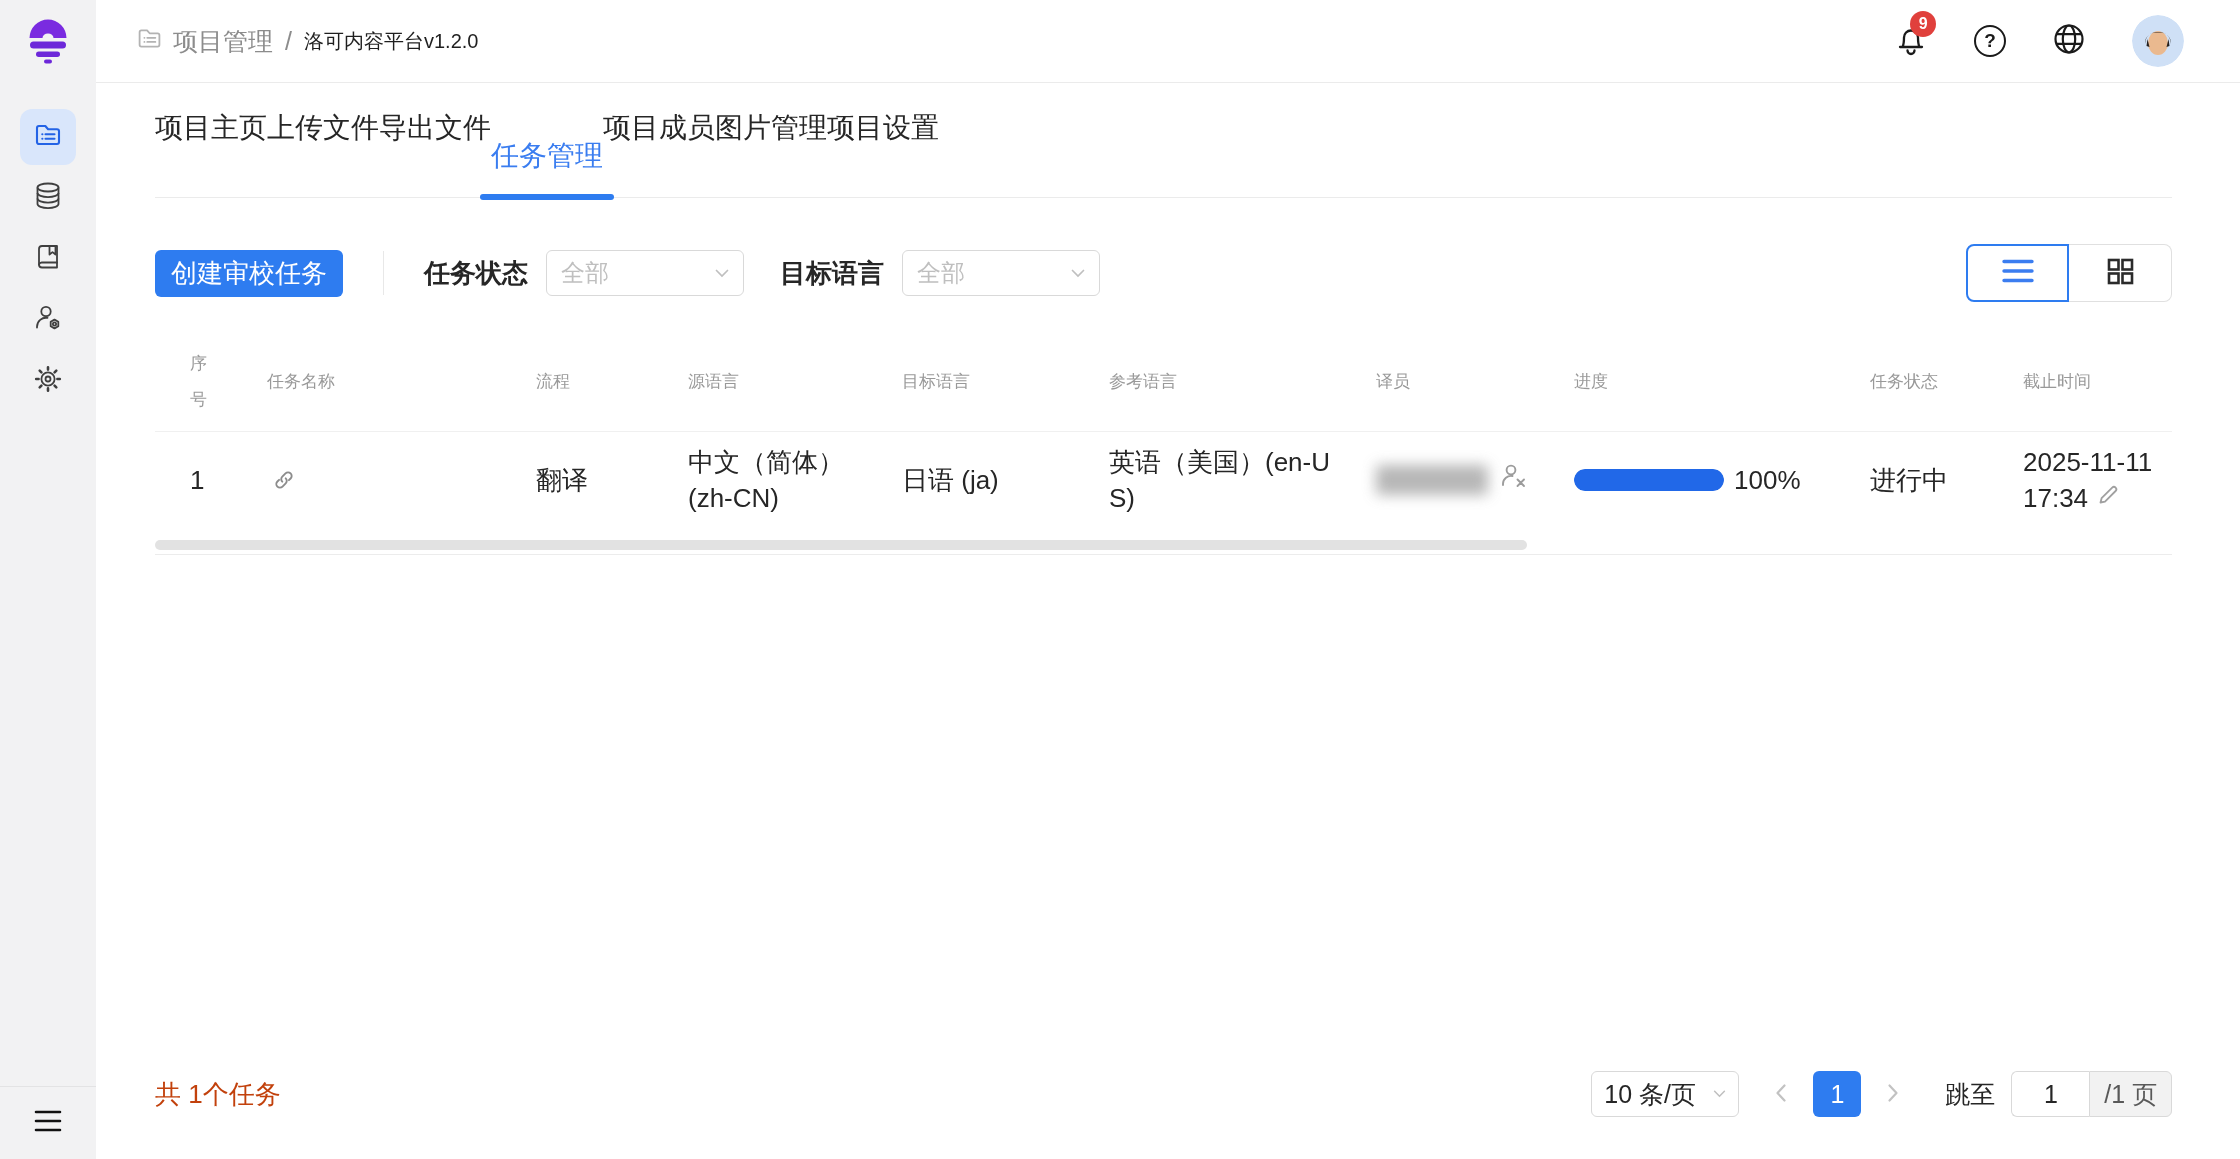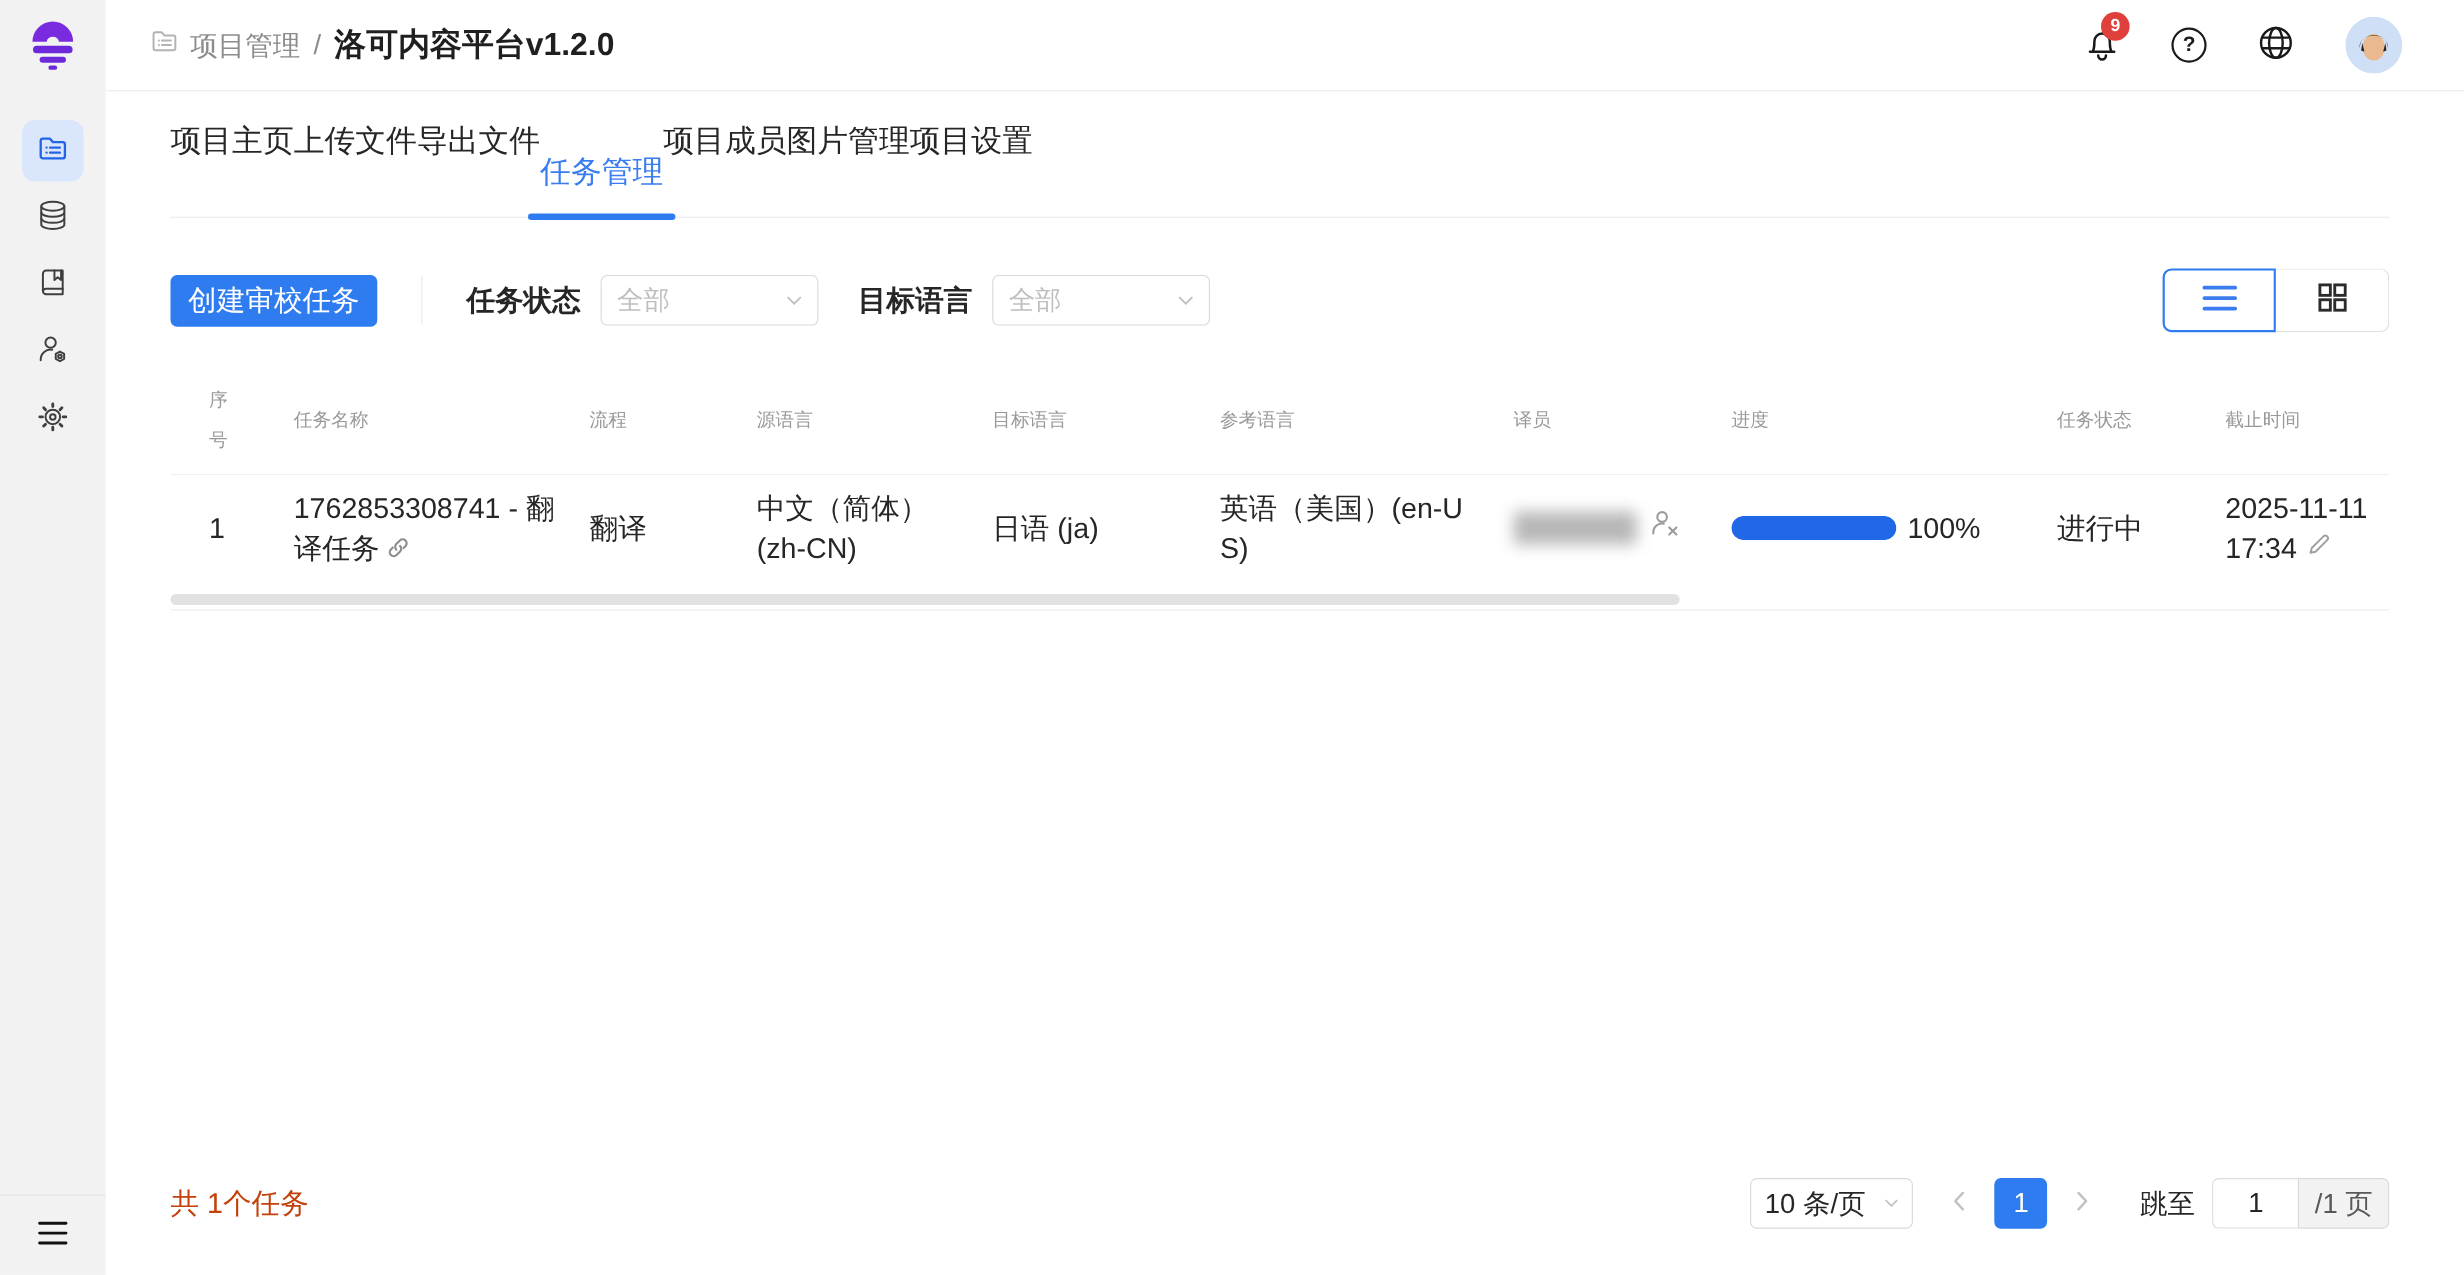--- a/index.html
+++ b/index.html
@@ -15,21 +15,21 @@
   .nav-item.active { background:#d9e6fb; }
   .sidebar-bottom { margin-top:auto; width:100%; }
   .sidebar-divider { height:1px; background:#e3e3e4; width:100%; }
   .collapse-btn { height:72px; display:flex; align-items:center; justify-content:center; }
 
   
   .right { flex:1; display:flex; flex-direction:column; height:100%; }
   .topbar { height:83px; border-bottom:1px solid #ebebeb; display:flex; align-items:center; padding:0 60px 0 40px; flex-shrink:0; }
   .breadcrumb { display:flex; align-items:center; gap:10px; font-size:25px; color:#8c8c8c; }
   .breadcrumb .sep { color:#8c8c8c; padding:0 2px; }
-  .breadcrumb .current { color:#1f1f1f; font-weight:700; font-size:29px;text-align:center; }
+  .breadcrumb .current { color:#1f1f1f; font-weight:400; font-size:20px;text-align:center; }
   .topbar-actions { margin-left:auto; display:flex; align-items:center; gap:46px; }
   .iconbtn { position:relative; display:flex; align-items:center; justify-content:center; cursor:pointer; }
   .badge { position:absolute; top:-10px; left:16px; min-width:26px; height:26px; padding:0 6px; border-radius:13px;
     background:#e0403c; color:#fff; font-size:16px; font-weight:700; display:flex; align-items:center; justify-content:center; }
   .help-circle { width:32px; height:32px; border:2.6px solid #1a1a1a; border-radius:50%; display:flex; align-items:center; justify-content:center;
     font-size:19px; font-weight:700; color:#1a1a1a; }
   .avatar { width:52px; height:52px; border-radius:50%; overflow:hidden; }
 
   
   .main { flex:1; padding:0 72px 0 59px; display:flex; flex-direction:column; position:relative; }
@@ -290,21 +290,21 @@
           <div class="th">参考语言</div>
           <div class="th">译员</div>
           <div class="th">进度</div>
           <div class="th">任务状态</div>
           <div class="th">截止时间</div>
         </div>
 
         <div class="tr tbody-row">
           <div class="td td-index">1</div>
           <div class="td td-name">
-            <span>1762853308741 - 翻译任务</span><span class="link-icon">
+            <span class="link-icon">
               <svg width="22" height="22" viewBox="0 0 22 22" fill="none" stroke="#8c8c8c" stroke-width="1.9" stroke-linecap="round">
                 <path d="M9.3 12.7 a3.6 3.6 0 0 1 0 -5.1 l3.2 -3.2 a3.6 3.6 0 0 1 5.1 5.1 l-1.7 1.7"></path>
                 <path d="M12.7 9.3 a3.6 3.6 0 0 1 0 5.1 l-3.2 3.2 a3.6 3.6 0 0 1 -5.1 -5.1 l1.7 -1.7"></path>
               </svg>
             </span>
           </div>
           <div class="td">翻译</div>
           <div class="td">中文（简体）(zh-CN)</div>
           <div class="td">日语 (ja)</div>
           <div class="td td-ref">英语（美国）(en-US)</div>

